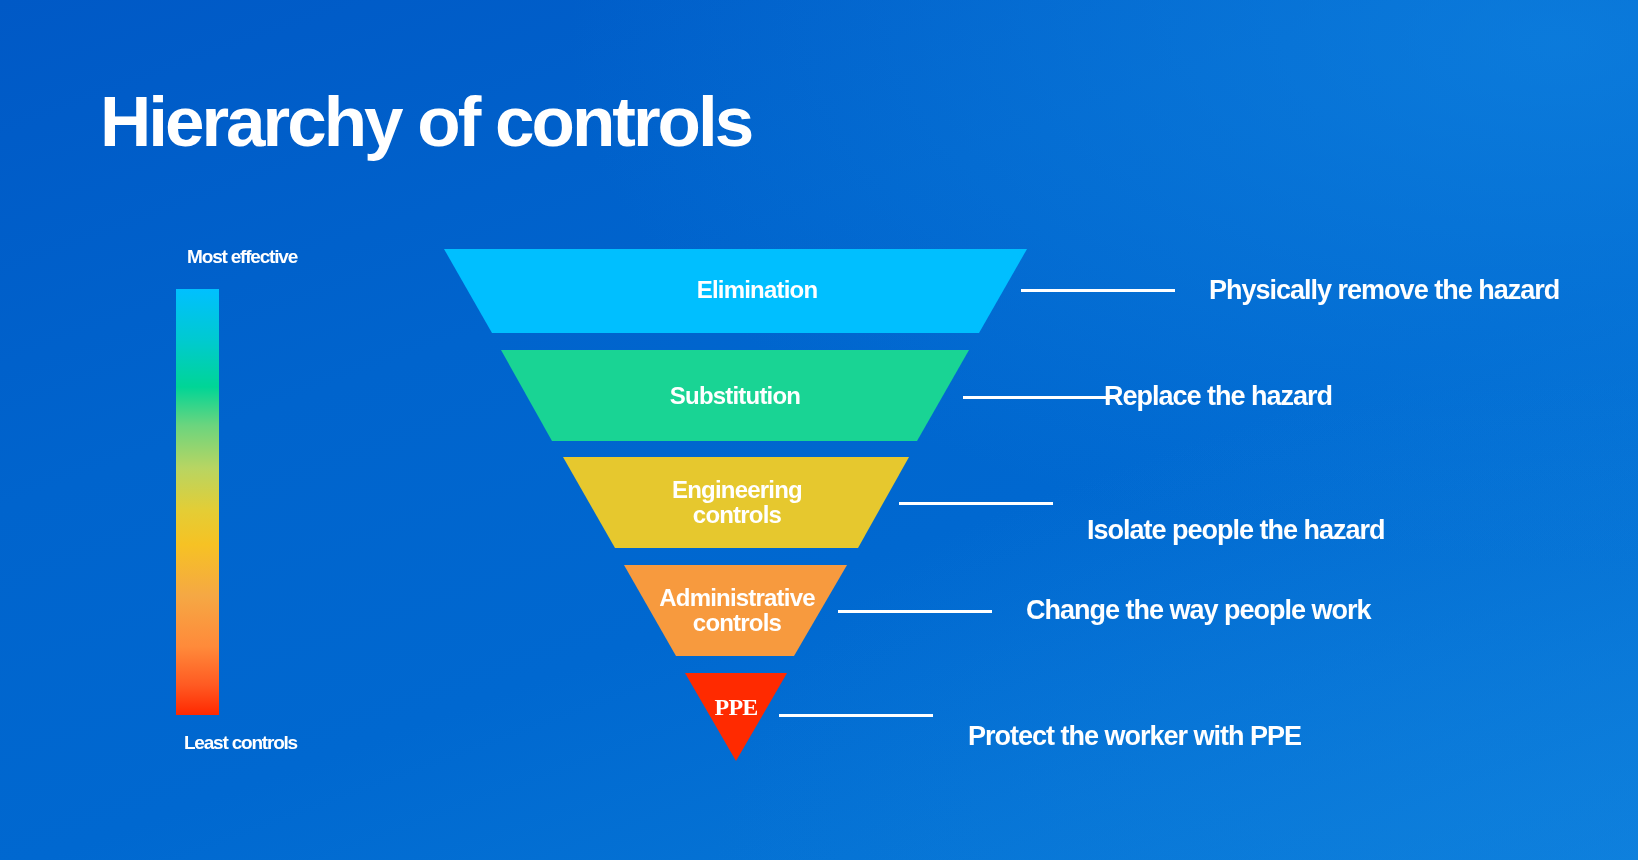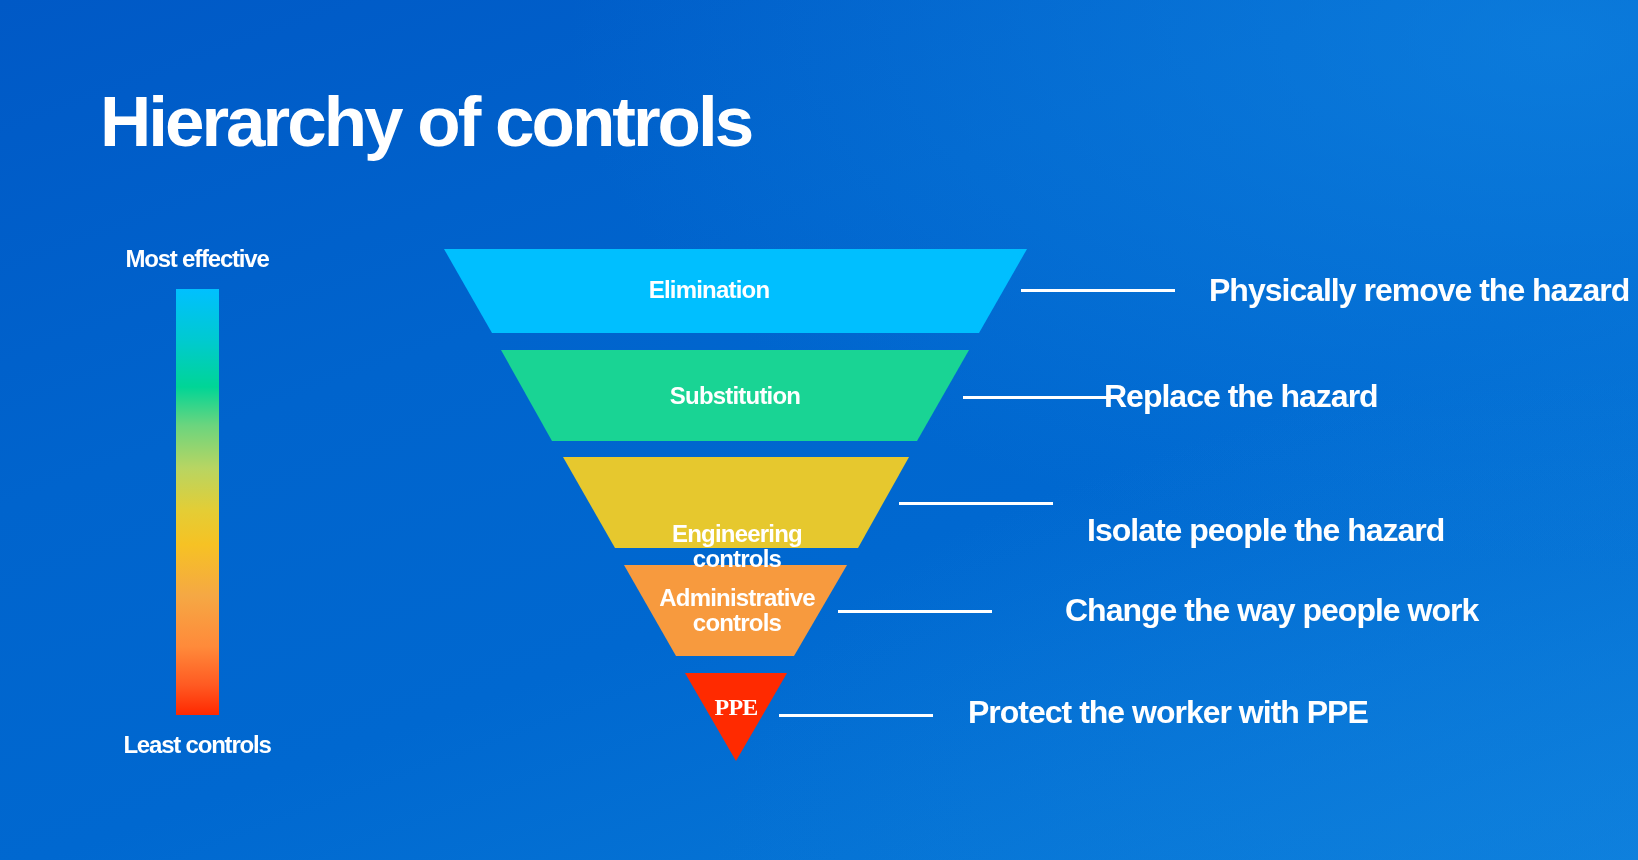--- a/index.html
+++ b/index.html
@@ -14,42 +14,42 @@
     background: radial-gradient(ellipse at 95% 5%, rgba(20,140,230,0.55) 0%, rgba(20,140,230,0) 45%),
                 radial-gradient(ellipse at 100% 100%, rgba(20,130,225,0.45) 0%, rgba(20,130,225,0) 40%);
     pointer-events: none;
   }
   .title {
     position: absolute; left: 100px; top: 86px;
     font-size: 71px; font-weight: bold; letter-spacing: -3px;
     line-height: 1; white-space: nowrap;
   }
   .scale-label {
-    position: absolute; width: 200px; text-align: center;
-    font-size: 24px; font-weight: bold; letter-spacing: -1.2px;
+    position: absolute; width: 200px; text-align: right;
+    font-size: 19px; font-weight: bold; letter-spacing: -1.2px;
     line-height: 1; white-space: nowrap;
   }
   .scale-top { left: 97px; top: 247px; }
   .scale-bottom { left: 97px; top: 733px; }
   .scale-bar {
     position: absolute; left: 176px; top: 289px; width: 43px; height: 426px;
     background: linear-gradient(to bottom,
       #00c0ff 0%, #00cad0 12%, #00d596 23%, #6bd57e 32%,
       #b8d562 42%, #e4cd35 52%, #f6c224 60%, #f5a844 72%,
       #ff8a3a 84%, #ff5a22 93%, #ff2800 100%);
   }
   svg.pyramid { position: absolute; left: 0; top: 0; width: 1638px; height: 860px; }
   .tier-label {
     position: absolute; transform: translate(-50%, -50%);
     text-align: center; font-weight: bold; font-size: 24px;
     letter-spacing: -0.8px; line-height: 25px; white-space: nowrap;
   }
   .desc {
     position: absolute; transform: translateY(-50%);
-    font-size: 32px; font-weight: bold; letter-spacing: -1px;
+    font-size: 27px; font-weight: bold; letter-spacing: -1px;
     white-space: nowrap; line-height: 1;
   }
   .connector { position: absolute; height: 3px; background: #ffffff; }
 </style>
 </head>
 <body>
 
 <div class="bg-glow"></div>
 
 <div class="title">Hierarchy of controls</div>
@@ -59,41 +59,41 @@
 <div class="scale-label scale-bottom">Least controls</div>
 
 <svg class="pyramid" xmlns="http://www.w3.org/2000/svg">
   <polygon points="444,249 1027,249 979,333 492,333" fill="#00bfff"></polygon>
   <polygon points="501,350 969,350 917,441 552,441" fill="#19d494"></polygon>
   <polygon points="563,457 909,457 858,548 615,548" fill="#e6c82e"></polygon>
   <polygon points="624,565 847,565 794,656 676,656" fill="#f79a3e"></polygon>
   <polygon points="685,673 787,673 736,761" fill="#ff2a00"></polygon>
 </svg>
 
-<div class="tier-label" style="left:709px; top:289px;">
+<div class="tier-label" style="left:757px; top:289px;">
   <div>Elimination</div>
 </div>
 <div class="tier-label" style="left:735px; top:395px;">
   <div>Substitution</div>
 </div>
-<div class="tier-label" style="left:737px; top:502px;margin-top:44px;">
+<div class="tier-label" style="left:737px; top:502px;">
   <div>Engineering</div>
   <div>controls</div>
 </div>
 <div class="tier-label" style="left:737px; top:610px;">
   <div>Administrative</div>
   <div>controls</div>
 </div>
 <div class="tier-label" style="left:736px; top:707px;font-family:Liberation Serif, serif;">
   <div>PPE</div>
 </div>
 
 <div class="connector" style="left:1021px; top:289px; width:154px;"></div>
 <div class="connector" style="left:963px; top:396px; width:154px;"></div>
 <div class="connector" style="left:899px; top:502px; width:154px;"></div>
 <div class="connector" style="left:838px; top:610px; width:154px;"></div>
 <div class="connector" style="left:779px; top:714px; width:154px;"></div>
 
 <div class="desc" style="left:1209px; top:290px;">Physically remove the hazard</div>
 <div class="desc" style="left:1104px; top:396px;">Replace the hazard</div>
 <div class="desc" style="left:1087px; top:502px;margin-top:28px;">Isolate people the hazard</div>
-<div class="desc" style="left:1026px; top:610px;margin-left:39px;">Change the way people work</div>
-<div class="desc" style="left:968px; top:712px;">Protect the worker with PPE</div>
+<div class="desc" style="left:1026px; top:610px;">Change the way people work</div>
+<div class="desc" style="left:968px; top:736px;">Protect the worker with PPE</div>
 
 </body></html>

